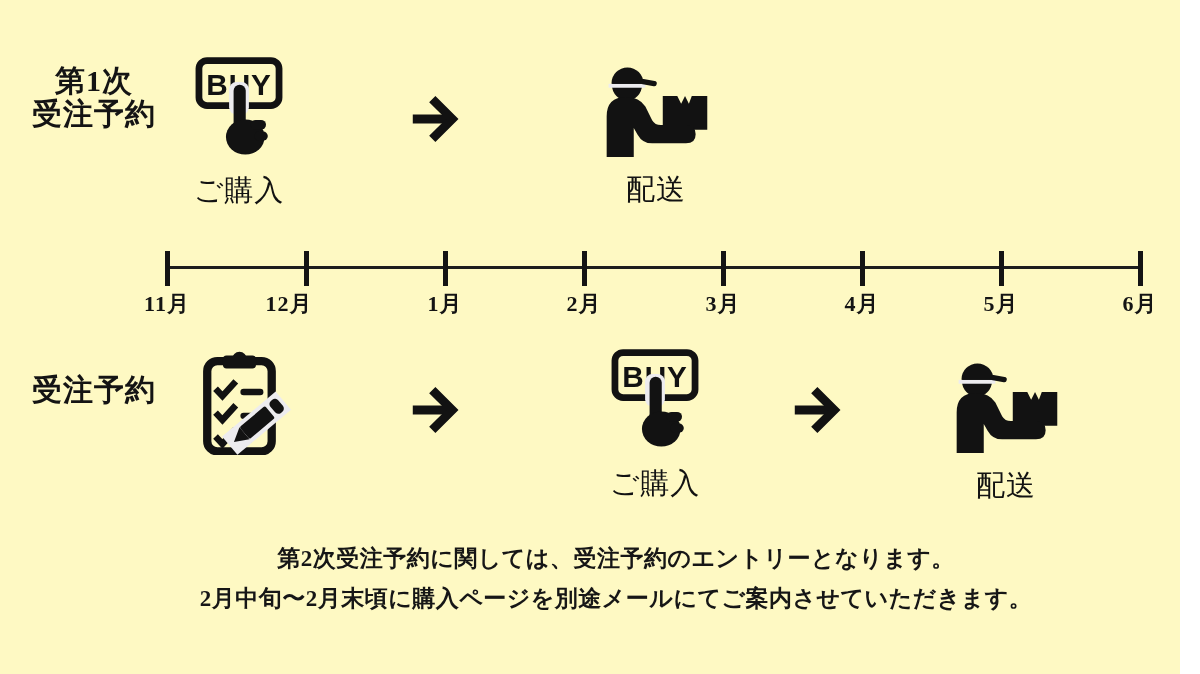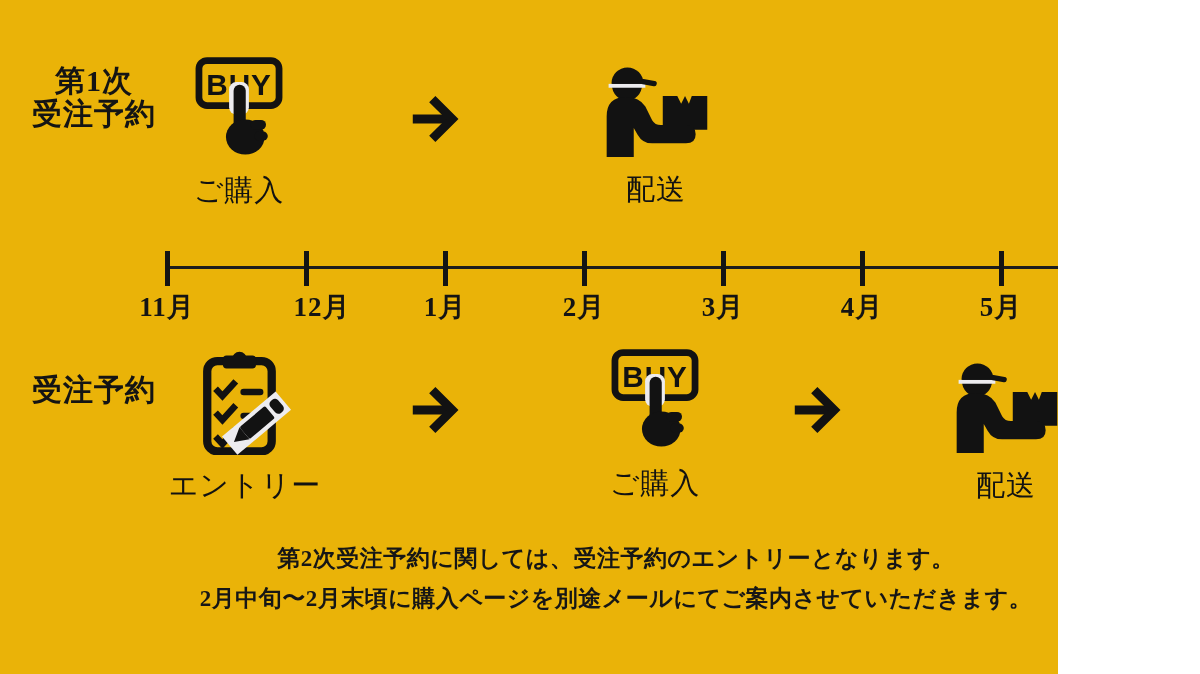--- a/index.html
+++ b/index.html
@@ -1,19 +1,19 @@
 <!DOCTYPE html>
 <html><head>
 <meta charset="utf-8">
 <style>
   html,body{margin:0;padding:0;}
   .canvas{
     position:relative;
-    width:1058px;height:674px;
-    background:#eab308;
+    width:1180px;height:674px;
+    background:#fef9c3;
     overflow:hidden;
     font-family:"Liberation Serif","DejaVu Serif",serif;
     color:#141414;
   }
   
   .phase-title{
     position:absolute;left:23px;width:142px;
     text-align:center;font-size:30px;font-weight:700;
     line-height:33px;letter-spacing:1px;
   }
@@ -37,21 +37,21 @@
   .flow-arrow{position:absolute;width:52px;height:52px;}
   .arrow-1{left:410px;top:93px;}
   .arrow-2a{left:410px;top:384px;}
   .arrow-2b{left:792px;top:384px;}
   
   .timeline{position:absolute;left:0;top:0;width:1200px;height:674px;pointer-events:none;}
   .tl-line{position:absolute;left:167px;top:266px;width:973px;height:3px;background:#1d1d1d;}
   .tl-tick{position:absolute;top:251px;width:5px;height:35px;background:#141414;}
   .tl-month{
     position:absolute;top:289px;width:100px;
-    text-align:center;font-size:27px;font-weight:700;letter-spacing:1px;
+    text-align:center;font-size:22px;font-weight:700;letter-spacing:1px;
   }
   
   .note{
     position:absolute;left:16px;top:539px;width:1200px;
     text-align:center;font-size:23px;font-weight:700;
     line-height:40px;letter-spacing:0.5px;color:#161616;
   }
   svg{display:block;}
 </style>
 </head>
@@ -106,21 +106,21 @@
     <div class="tl-tick" style="left:165px"></div>
     <div class="tl-tick" style="left:304px"></div>
     <div class="tl-tick" style="left:443px"></div>
     <div class="tl-tick" style="left:582px"></div>
     <div class="tl-tick" style="left:721px"></div>
     <div class="tl-tick" style="left:860px"></div>
     <div class="tl-tick" style="left:999px"></div>
     <div class="tl-tick" style="left:1138px"></div>
 
     <div class="tl-month" style="left:117px">11月</div>
-    <div class="tl-month" style="left:272px">12月</div>
+    <div class="tl-month" style="left:239px">12月</div>
     <div class="tl-month" style="left:395px">1月</div>
     <div class="tl-month" style="left:534px">2月</div>
     <div class="tl-month" style="left:673px">3月</div>
     <div class="tl-month" style="left:812px">4月</div>
     <div class="tl-month" style="left:951px">5月</div>
     <div class="tl-month" style="left:1090px">6月</div>
   </div>
 
   <div class="phase-title p2">
     <div>受注予約</div>
@@ -139,21 +139,20 @@
       <rect x="47" y="42" width="25" height="7" rx="3.5" fill="#121212"></rect>
       <rect x="47" y="68" width="25" height="7" rx="3.5" fill="#121212"></rect>
       <rect x="47" y="94" width="13" height="7" rx="3.5" fill="#121212"></rect>
       <g transform="translate(40,100) rotate(-40)">
         <rect x="-6" y="-13" width="76" height="26" fill="#edecef"></rect>
         <path d="M0 0 L15 -8.5 L15 8.5 Z" fill="#121212"></path>
         <rect x="15" y="-8.5" width="36" height="17" rx="2" fill="#121212"></rect>
         <rect x="55" y="-8.5" width="11" height="17" rx="4.5" fill="#121212"></rect>
       </g>
     </svg>
-    <div class="step-label">エントリー</div>
   </div>
 
   <div class="flow-arrow arrow-2a">
     <svg width="52" height="52" viewBox="0 0 56 56">
       <path d="M3 28 H42" stroke="#121212" stroke-width="9.5" fill="none"></path>
       <path d="M24 6.5 L45.5 28 L24 49.5" stroke="#121212" stroke-width="9.5" fill="none" stroke-miterlimit="10"></path>
     </svg>
   </div>
 
   <div class="step step-p2-buy">

